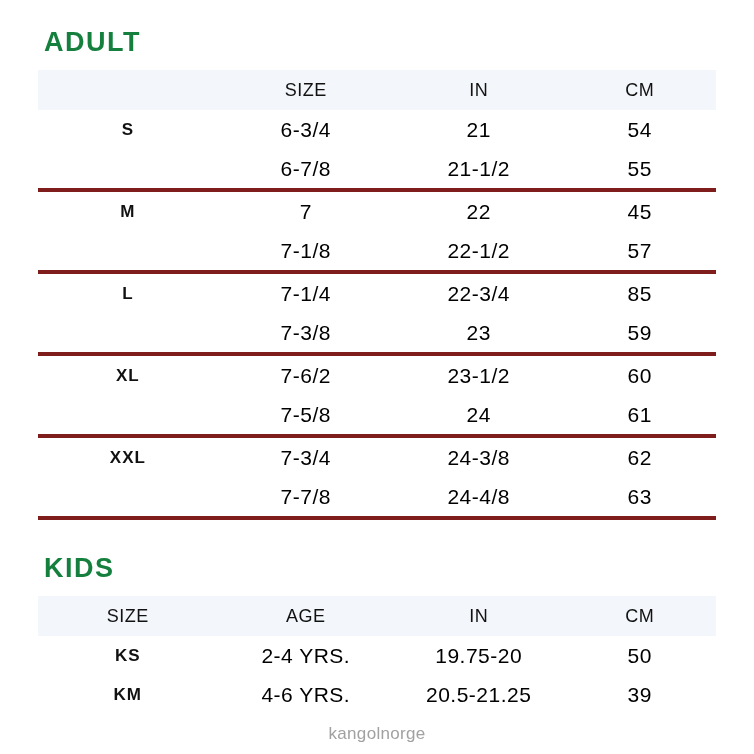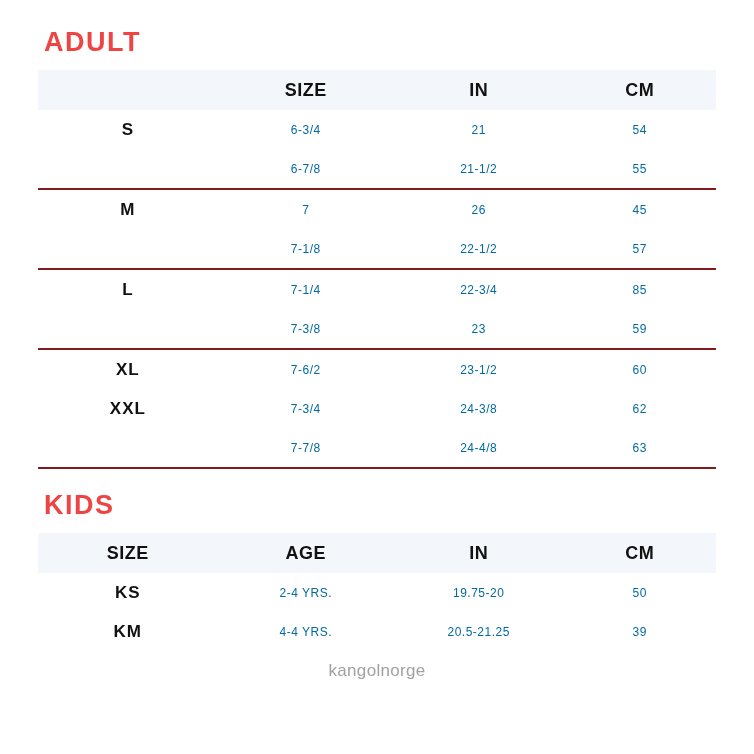--- a/index.html
+++ b/index.html
@@ -4,61 +4,61 @@
 <style>
   html,body{margin:0;padding:0;}
   body{
     width:754px;height:754px;overflow:hidden;
     background:#ffffff;
     font-family:"Liberation Sans", sans-serif;
     color:#3d3d3d;
   }
   .content{padding:0 38px;}
   .section-title{
-    font-size:27px;font-weight:800;color:#ef4444;
+    font-size:27px;font-weight:800;color:#15803d;
     letter-spacing:1.5px;line-height:32px;
     margin:0 0 0 6px;
   }
   #adult-title{padding-top:26px;}
-  #kids-title{padding-top:20px;}
+  #kids-title{padding-top:32px;}
   table{
     width:100%;
     border-collapse:collapse;
     table-layout:fixed;
     margin-top:12px;
   }
   col.c1{width:26.5%}
   col.c2{width:26%}
   col.c3{width:25%}
   col.c4{width:22.5%}
   thead th{
     background:#f3f6fa;
     height:40px;
-    font-size:18px;font-weight:700;color:#121212;
+    font-size:18px;font-weight:400;color:#121212;
     letter-spacing:.5px;
     text-align:center;
     padding:0;
   }
   tbody td{
     height:39px;
-    font-size:12px;
+    font-size:21px;
     font-weight:400;
-    color:#0369a1;
+    color:#000000;
     letter-spacing:.5px;
     text-align:center;
     padding:0;
     vertical-align:middle;
   }
   td.size-label{
     font-size:17px;
     font-weight:700;
     color:#111111;
     letter-spacing:1px;
   }
-  tr.group-end td{border-bottom:2px solid #7f1d1d;}
+  tr.group-end td{border-bottom:4px solid #7f1d1d;}
   .kids-table tbody td{height:39px;}
   .site-footer{
     margin-top:10px;
     text-align:center;
     font-size:17px;
     color:#a1a1a1;
     letter-spacing:.3px;
   }
 </style>
 </head>
@@ -92,21 +92,21 @@
       </tr>
       <tr class="group-end">
         <td class="size-label"></td>
         <td>6-7/8</td>
         <td>21-1/2</td>
         <td>55</td>
       </tr>
       <tr>
         <td class="size-label">M</td>
         <td>7</td>
-        <td>26</td>
+        <td>22</td>
         <td>45</td>
       </tr>
       <tr class="group-end">
         <td class="size-label"></td>
         <td>7-1/8</td>
         <td>22-1/2</td>
         <td>57</td>
       </tr>
       <tr>
         <td class="size-label">L</td>
@@ -118,20 +118,26 @@
         <td class="size-label"></td>
         <td>7-3/8</td>
         <td>23</td>
         <td>59</td>
       </tr>
       <tr>
         <td class="size-label">XL</td>
         <td>7-6/2</td>
         <td>23-1/2</td>
         <td>60</td>
+      </tr>
+      <tr class="group-end">
+        <td class="size-label"></td>
+        <td>7-5/8</td>
+        <td>24</td>
+        <td>61</td>
       </tr>
       <tr>
         <td class="size-label">XXL</td>
         <td>7-3/4</td>
         <td>24-3/8</td>
         <td>62</td>
       </tr>
       <tr class="group-end">
         <td class="size-label"></td>
         <td>7-7/8</td>
@@ -160,21 +166,21 @@
     </thead>
     <tbody>
       <tr>
         <td class="size-label">KS</td>
         <td>2-4 YRS.</td>
         <td>19.75-20</td>
         <td>50</td>
       </tr>
       <tr>
         <td class="size-label">KM</td>
-        <td>4-4 YRS.</td>
+        <td>4-6 YRS.</td>
         <td>20.5-21.25</td>
         <td>39</td>
       </tr>
     </tbody>
   </table>
 
   <div class="site-footer">kangolnorge</div>
 
 </div>
 

